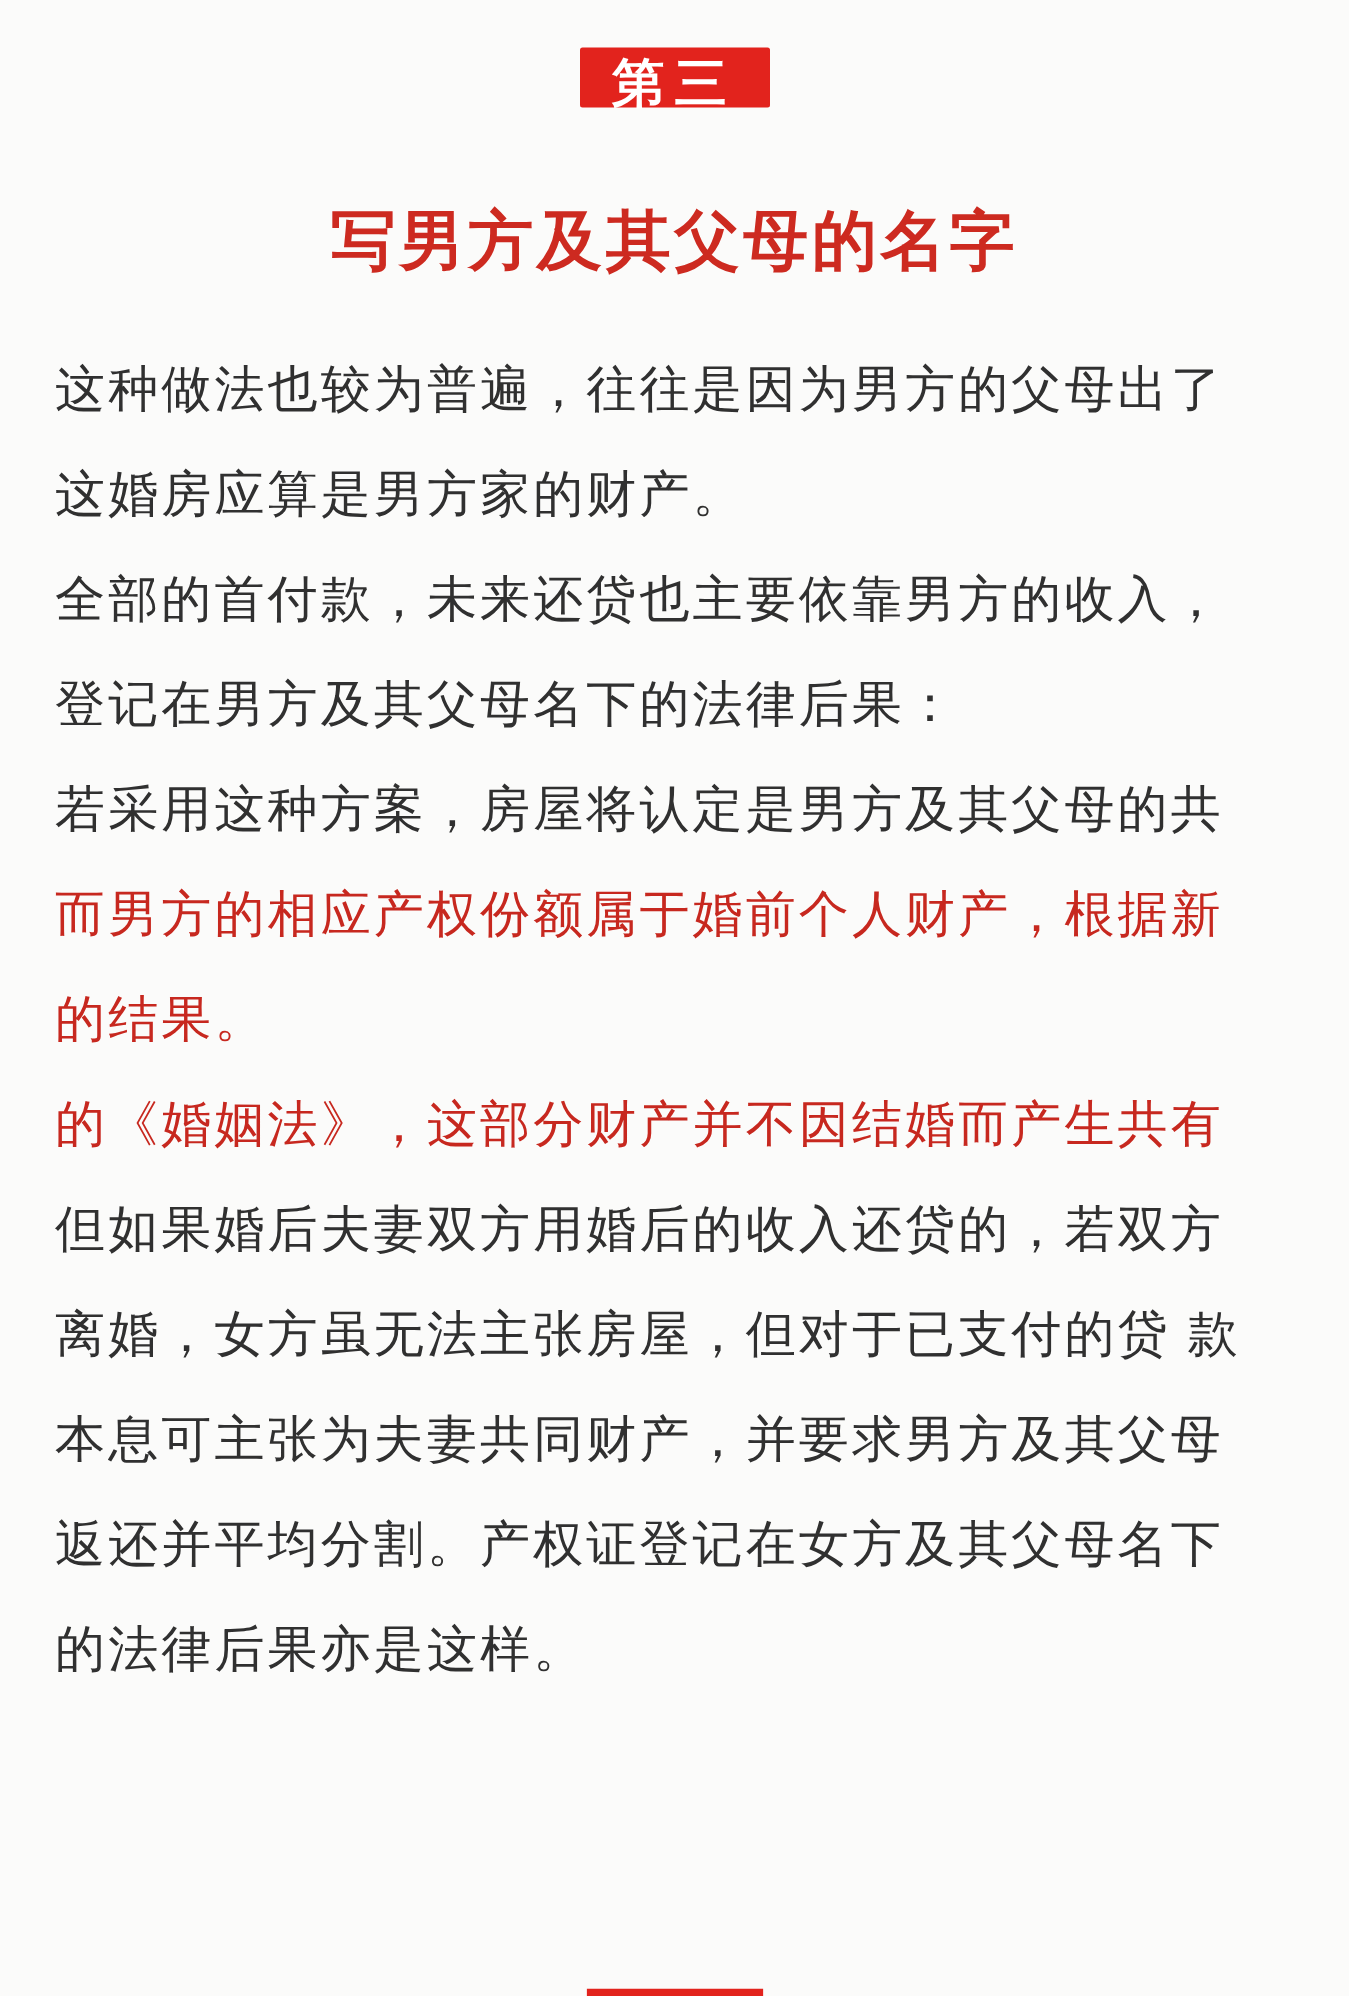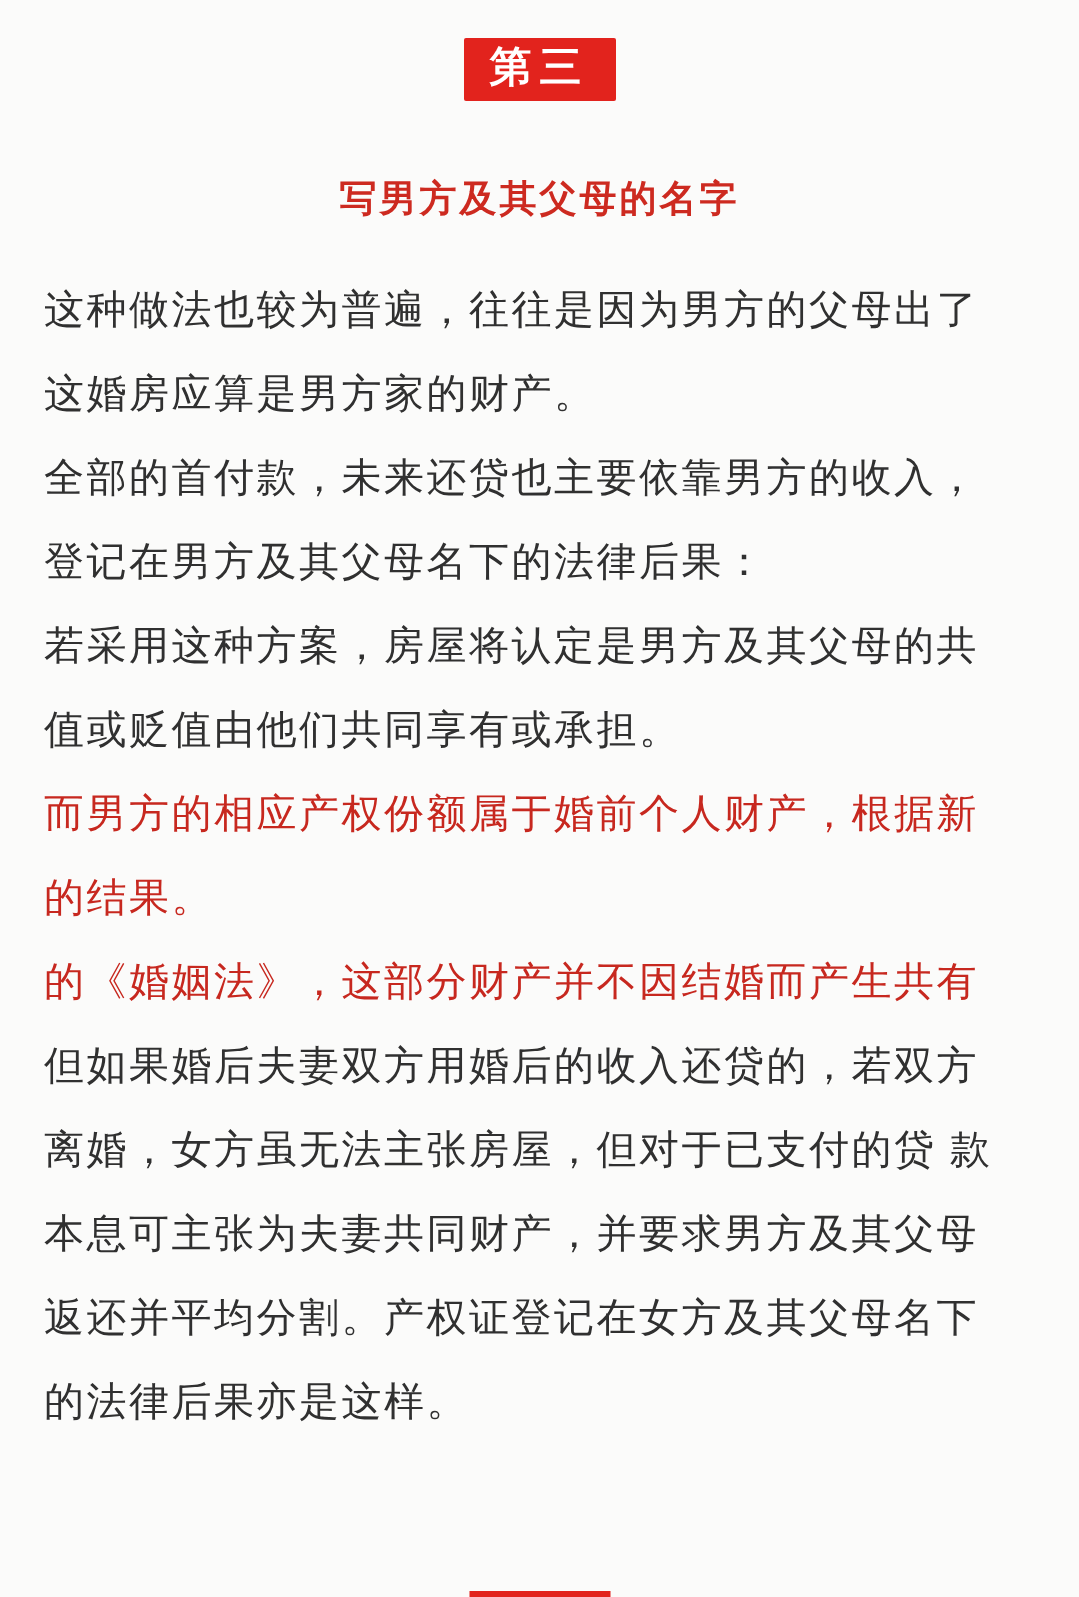--- a/index.html
+++ b/index.html
@@ -21,31 +21,31 @@
   .badge-row {
     padding-top: 38px;
     text-align: center;
   }
   .badge {
     display: inline-block;
     background: var(--accent, #e2231d);
     color: #ffffff;
     font-weight: 700;
     font-size: 42px;
-    height: 63px;
+    height: 48px;
     line-height: 57px;
     padding: 0 26px;
     letter-spacing: 8px;
     border-radius: 2px;
   }
   .heading {
     margin: 76px 0 0 0;
     text-align: center;
     color: var(--heading-red, #cd2a20);
-    font-size: 37px;
+    font-size: 52px;
     font-weight: 700;
     letter-spacing: 3px;
     line-height: 1.2;
   }
   .article {
     margin: 46px 44px 0 44px;
   }
   .line {
     font-size: 40px;
     height: 84px;
@@ -77,21 +77,20 @@
   </div>
 
   <h1 class="heading">写男方及其父母的名字</h1>
 
   <div class="article" id="article">
       <div class="line">这种做法也较为普遍，往往是因为男方的父母出了</div>
       <div class="line">这婚房应算是男方家的财产。</div>
       <div class="line">全部的首付款，未来还贷也主要依靠男方的收入，</div>
       <div class="line">登记在男方及其父母名下的法律后果：</div>
       <div class="line">若采用这种方案，房屋将认定是男方及其父母的共</div>
-      <div class="line">值或贬值由他们共同享有或承担。</div>
       <div class="line red">而男方的相应产权份额属于婚前个人财产，根据新</div>
       <div class="line red">的结果。</div>
       <div class="line red">的《婚姻法》，这部分财产并不因结婚而产生共有</div>
       <div class="line">但如果婚后夫妻双方用婚后的收入还贷的，若双方</div>
       <div class="line">离婚，女方虽无法主张房屋，但对于已支付的贷 款</div>
       <div class="line">本息可主张为夫妻共同财产，并要求男方及其父母</div>
       <div class="line">返还并平均分割。产权证登记在女方及其父母名下</div>
       <div class="line">的法律后果亦是这样。</div>
     </div>
 

